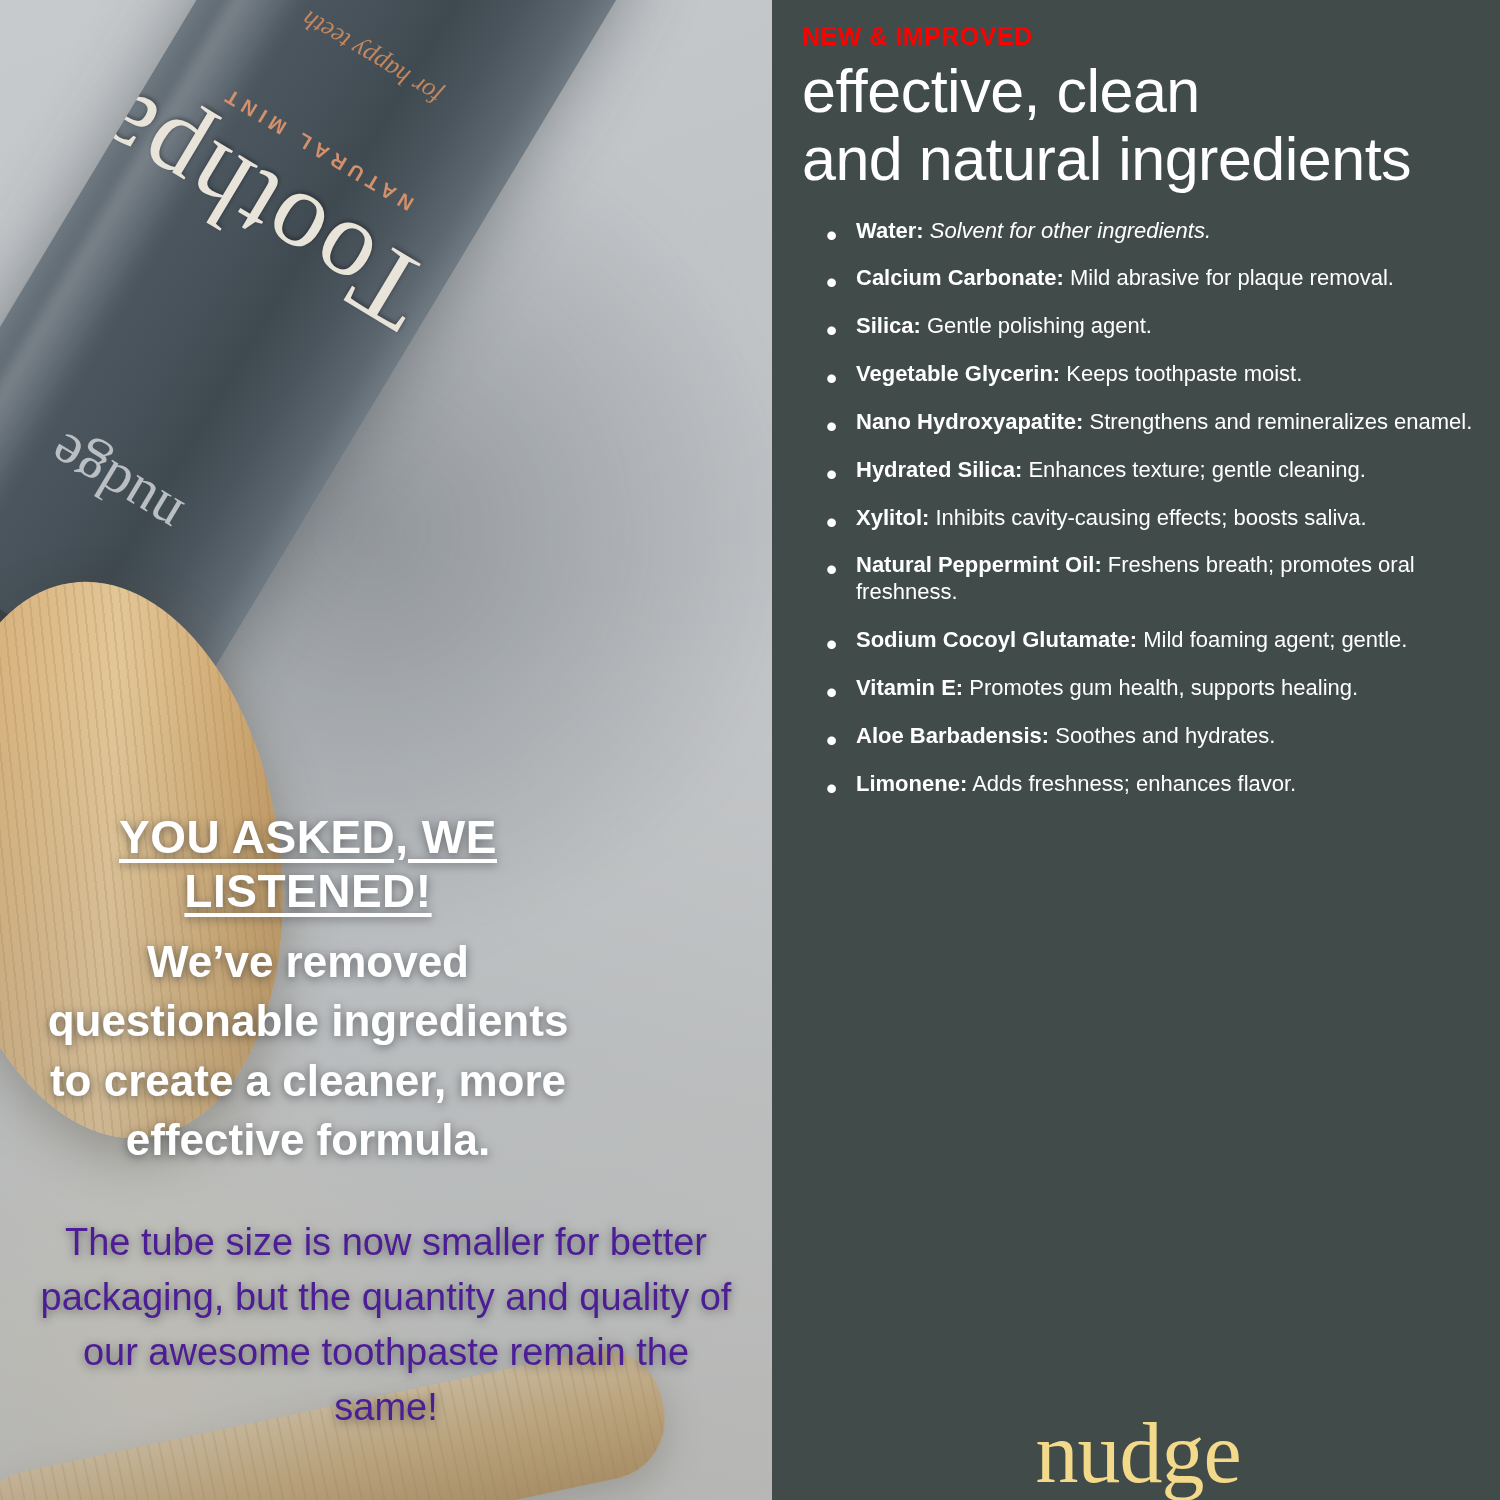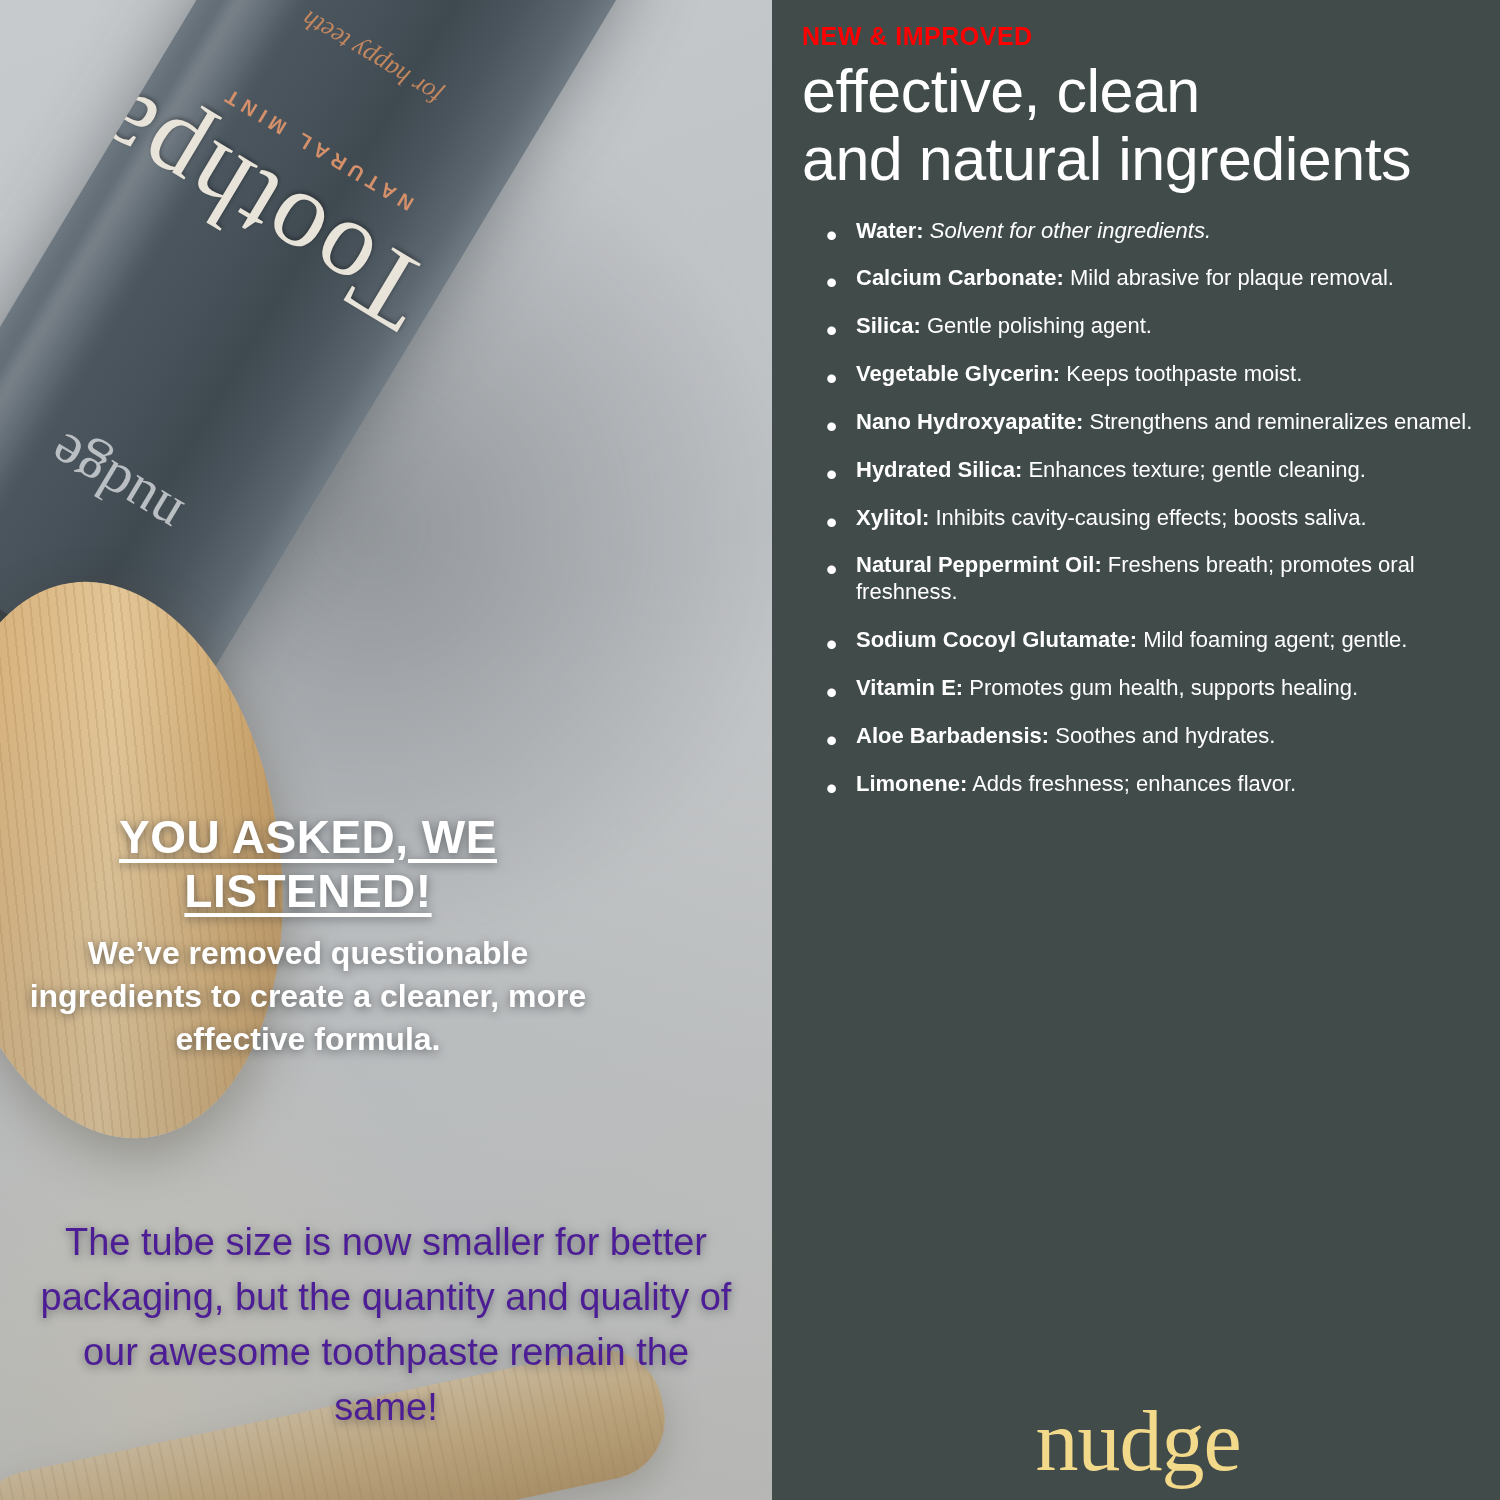--- a/index.html
+++ b/index.html
@@ -148,42 +148,42 @@
   }
   .headline {
     font-size: 46px;
     font-weight: 700;
     letter-spacing: 0.5px;
     text-decoration: underline;
     text-underline-offset: 6px;
     margin-bottom: 14px;
   }
   .subhead {
-    font-size: 32px;
+    font-size: 44px;
     font-weight: 700;
     line-height: 1.35;
   }
   .left-note {
     position: absolute;
     left: 0; top: 1215px;
     width: 772px;
     padding: 0 40px;
     text-align: center;
     color: #4c1d95;
     font-size: 38px;
     line-height: 1.45;
     text-shadow: 0 2px 10px rgba(30,35,40,0.55);
   }
 
   
   .right {
     position: relative;
     width: 728px; height: 1500px;
     background: #414b4a;
-    padding: 22px 26px 16px 30px;
+    padding: 22px 26px 4px 30px;
     color: #ffffff;
     display: flex;
     flex-direction: column;
   }
   .tagline {
     color: #ff0000;
     font-weight: 700;
     font-size: 25px;
     letter-spacing: 0.5px;
     margin-bottom: 6px;

